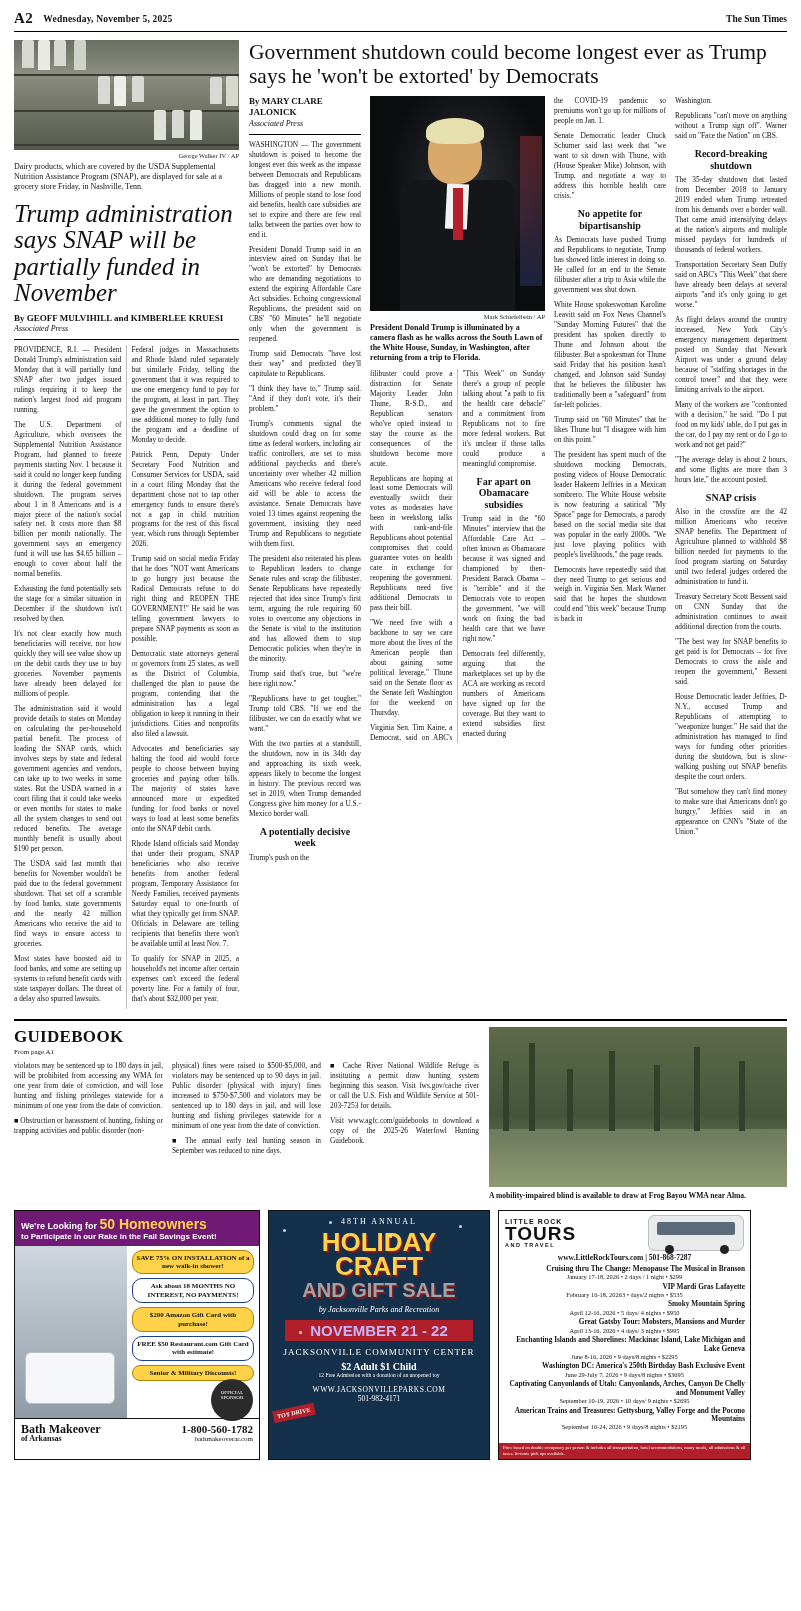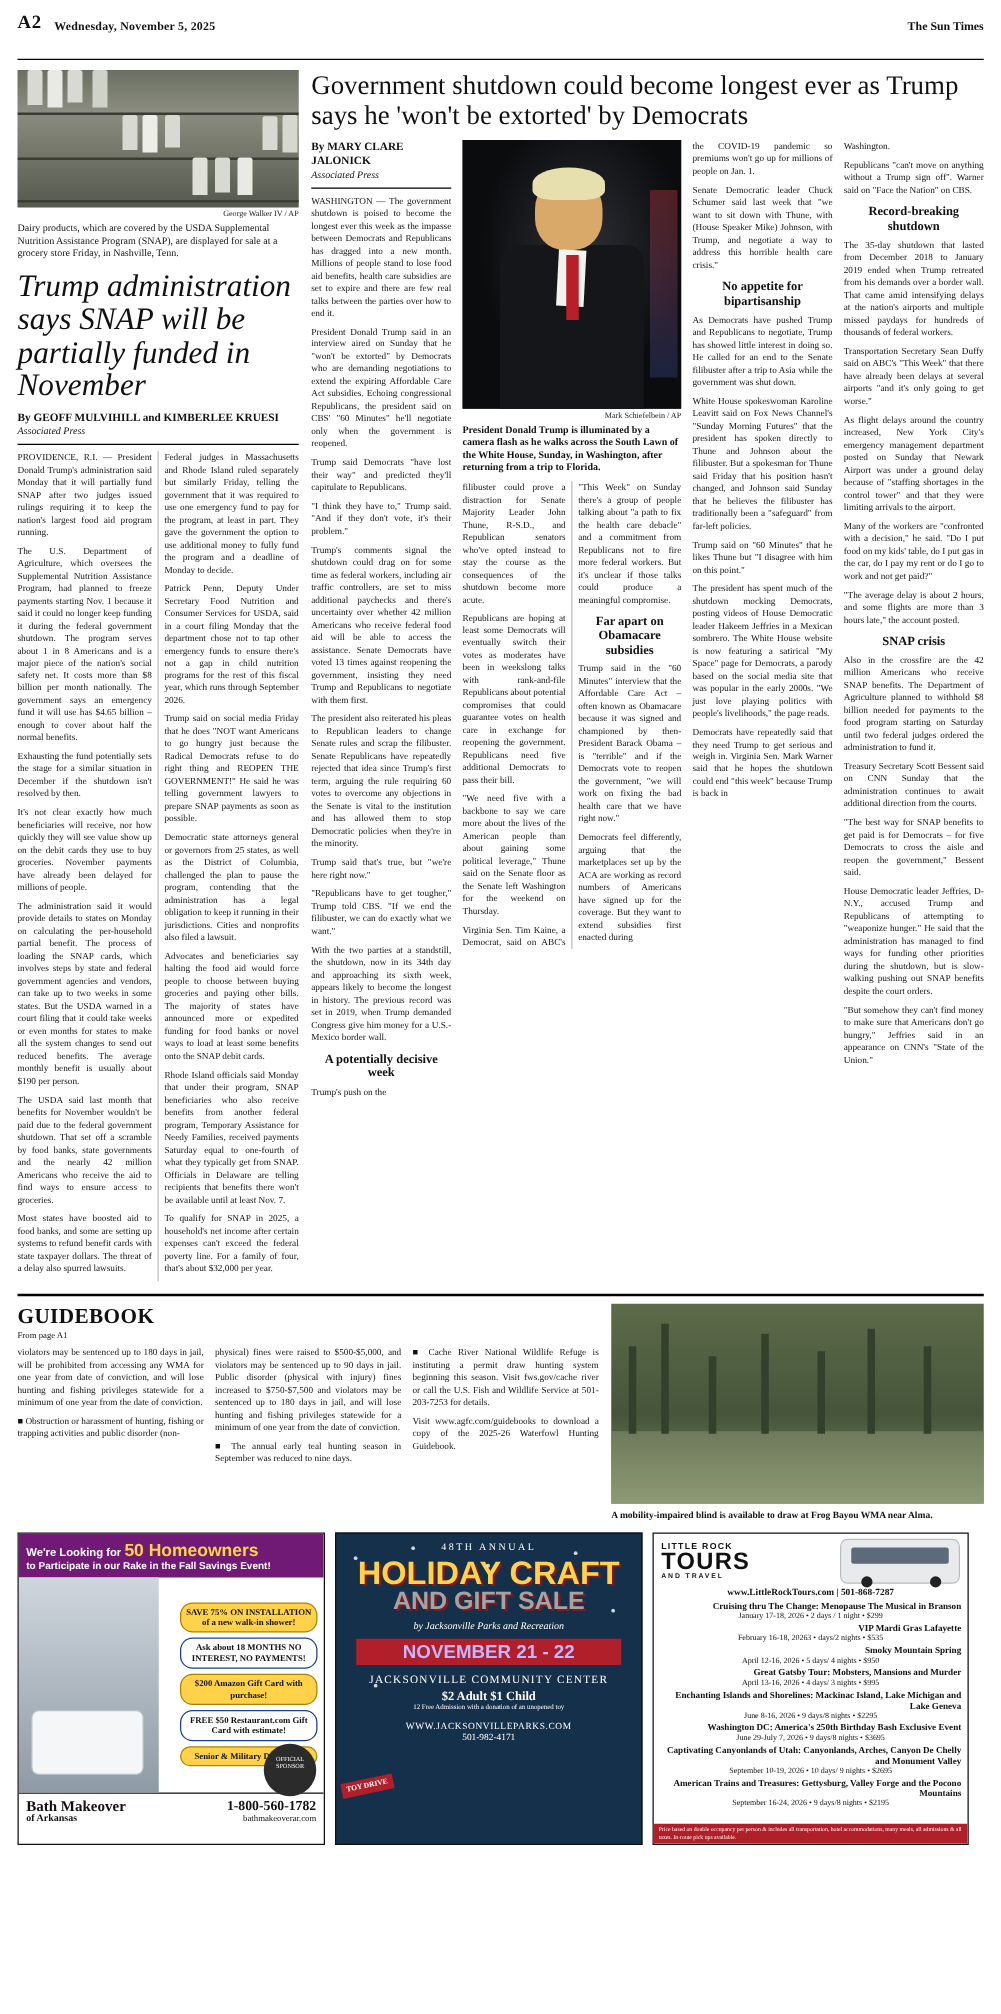--- a/index.html
+++ b/index.html
@@ -6,21 +6,21 @@
   html, body { margin:0; padding:0; background:#ffffff; }
   body {
     width: 801px; height: 1611px;
     font-family: "Liberation Serif", serif;
     color:#111;
     overflow:hidden;
   }
   .page { position:relative; width:801px; height:1611px; padding:10px 14px; }
 
   
-  .masthead { display:flex; align-items:flex-end; border-bottom:1.5px solid #000; padding-bottom:20px; }
+  .masthead { display:flex; align-items:center; border-bottom:1.5px solid #000; padding-bottom:4px; }
   .folio { font-family:"Liberation Serif", serif; font-weight:bold; font-size:15px; letter-spacing:0.5px; }
   .folio-date { font-size:9.5px; font-weight:bold; margin-left:10px; letter-spacing:0.2px; }
   .folio-paper { margin-left:auto; font-size:9.5px; font-weight:bold; }
 
   
   .top { display:flex; gap:10px; margin-top:8px; }
   .col-left { width:232px; }
   .col-right { flex:1; }
 
   
@@ -89,32 +89,32 @@
   .ads { display:flex; gap:8px; margin-top:9px; }
   .ad { border:1px solid #111; position:relative; overflow:hidden; }
   .ad-bath { width:246px; height:250px; background:#fff; }
   .bath-top { background:#1b3f8b; color:#fff; padding:5px 6px; }
   .bath-top .l1 { font-size:9px; font-weight:bold; }
   .bath-top .l1 .big { font-size:14px; color:#ffd24a; }
   .bath-top .l2 { font-size:8px; font-weight:bold; }
   .bath-body { display:flex; height:172px; }
   .bath-photo { width:112px; background:linear-gradient(180deg,#cfd6dd,#8e9aa5); position:relative; }
   .bath-tub { position:absolute; left:10px; bottom:14px; width:90px; height:52px; background:#f4f6f7; border-radius:6px; border:1px solid #b9c2c9; }
-  .bath-offers { flex:1; padding:20px 5px;margin-left:12px; }
+  .bath-offers { flex:1; padding:4px 5px; }
   .offer { background:#ffd24a; border:1px solid #a88200; border-radius:10px; text-align:center; font-size:7px; font-weight:bold; padding:3px 2px; margin-bottom:4px; line-height:1.2; }
   .offer.white { background:#fff; border-color:#1b3f8b; }
   .bath-foot { display:flex; align-items:center; gap:6px; padding:4px 6px; border-top:1px solid #111; }
   .bm-logo { font-size:12px; font-weight:bold; line-height:1; }
   .bm-logo small { display:block; font-size:8px; font-weight:bold; }
   .bm-phone { margin-left:auto; text-align:right; }
   .bm-phone .ph { font-size:11px; font-weight:bold; }
   .bm-phone .web { font-size:7px; }
   .seal { position:absolute; right:6px; bottom:38px; width:42px; height:42px; border-radius:50%; background:#2b2b2b; color:#fff; font-size:5px; text-align:center; line-height:1.15; padding-top:11px; }
 
-  .ad-craft { width:246px; height:250px; background:#14304a; color:#fff; text-align:center; padding:6px; }
+  .ad-craft { width:222px; height:250px; background:#14304a; color:#fff; text-align:center; padding:6px; }
   .craft-top { font-size:8px; letter-spacing:2px; }
   .craft-h { font-family:"Liberation Sans", sans-serif; font-weight:bold; font-size:26px; line-height:0.95; color:#ffd24a; text-shadow:2px 2px 0 #7a1b22; margin-top:4px;}
   .craft-h2 { font-family:"Liberation Sans", sans-serif; font-weight:bold; font-size:20px; color:#a3a3a3; text-shadow:2px 2px 0 #7a1b22; }
   .craft-by { font-size:8px; font-style:italic; margin-top:3px; }
   .craft-date { background:#b01f2a; color:#c4b5fd; font-family:"Liberation Sans", sans-serif; font-weight:bold; font-size:15px; margin:6px 10px; padding:2px 0; }
   .craft-venue { font-size:9px; letter-spacing:1px; margin-top:4px; }
   .craft-price { font-size:10px; font-weight:bold; margin-top:4px; }
   .craft-note { font-size:5.5px; line-height:1.2; }
   .craft-url { font-size:7.5px; margin-top:6px; letter-spacing:.5px; }
   .craft-phone { font-size:7.5px; }

